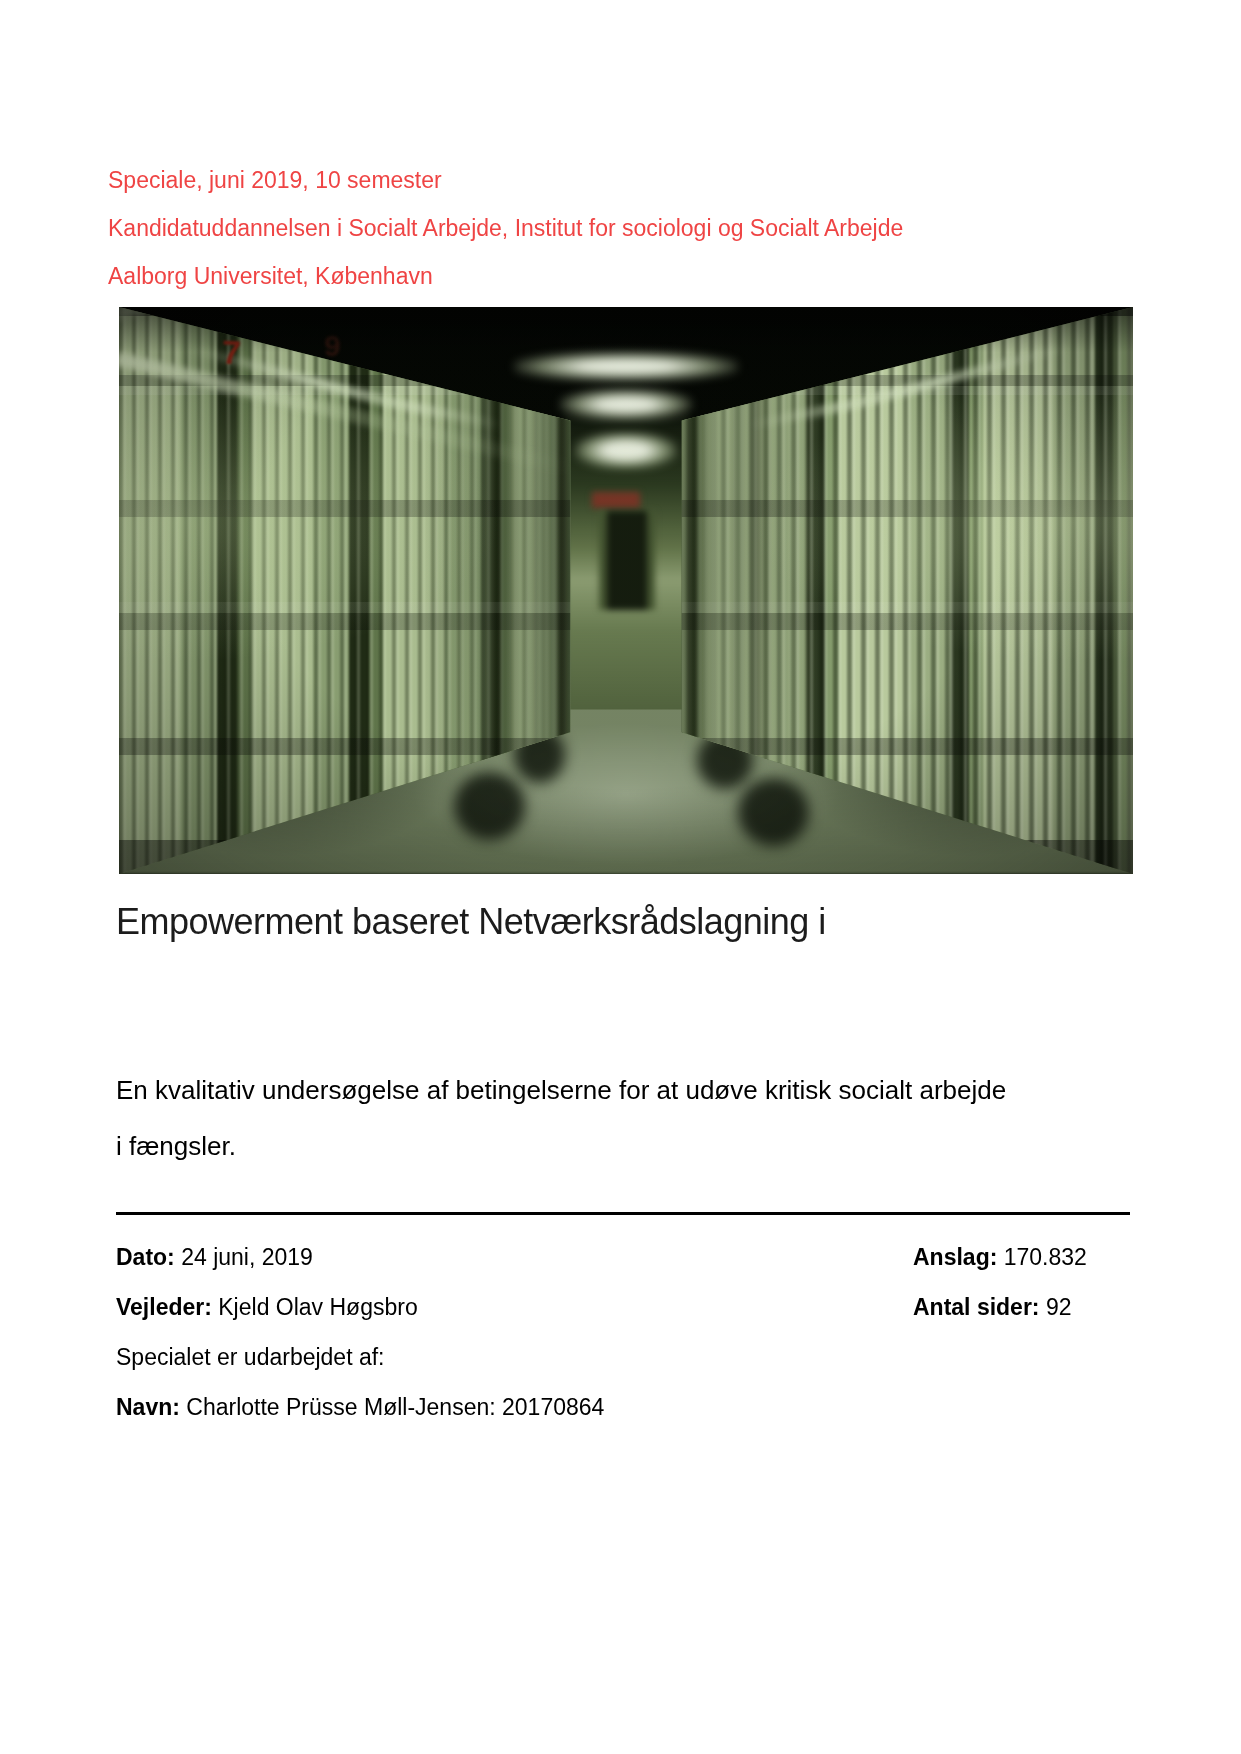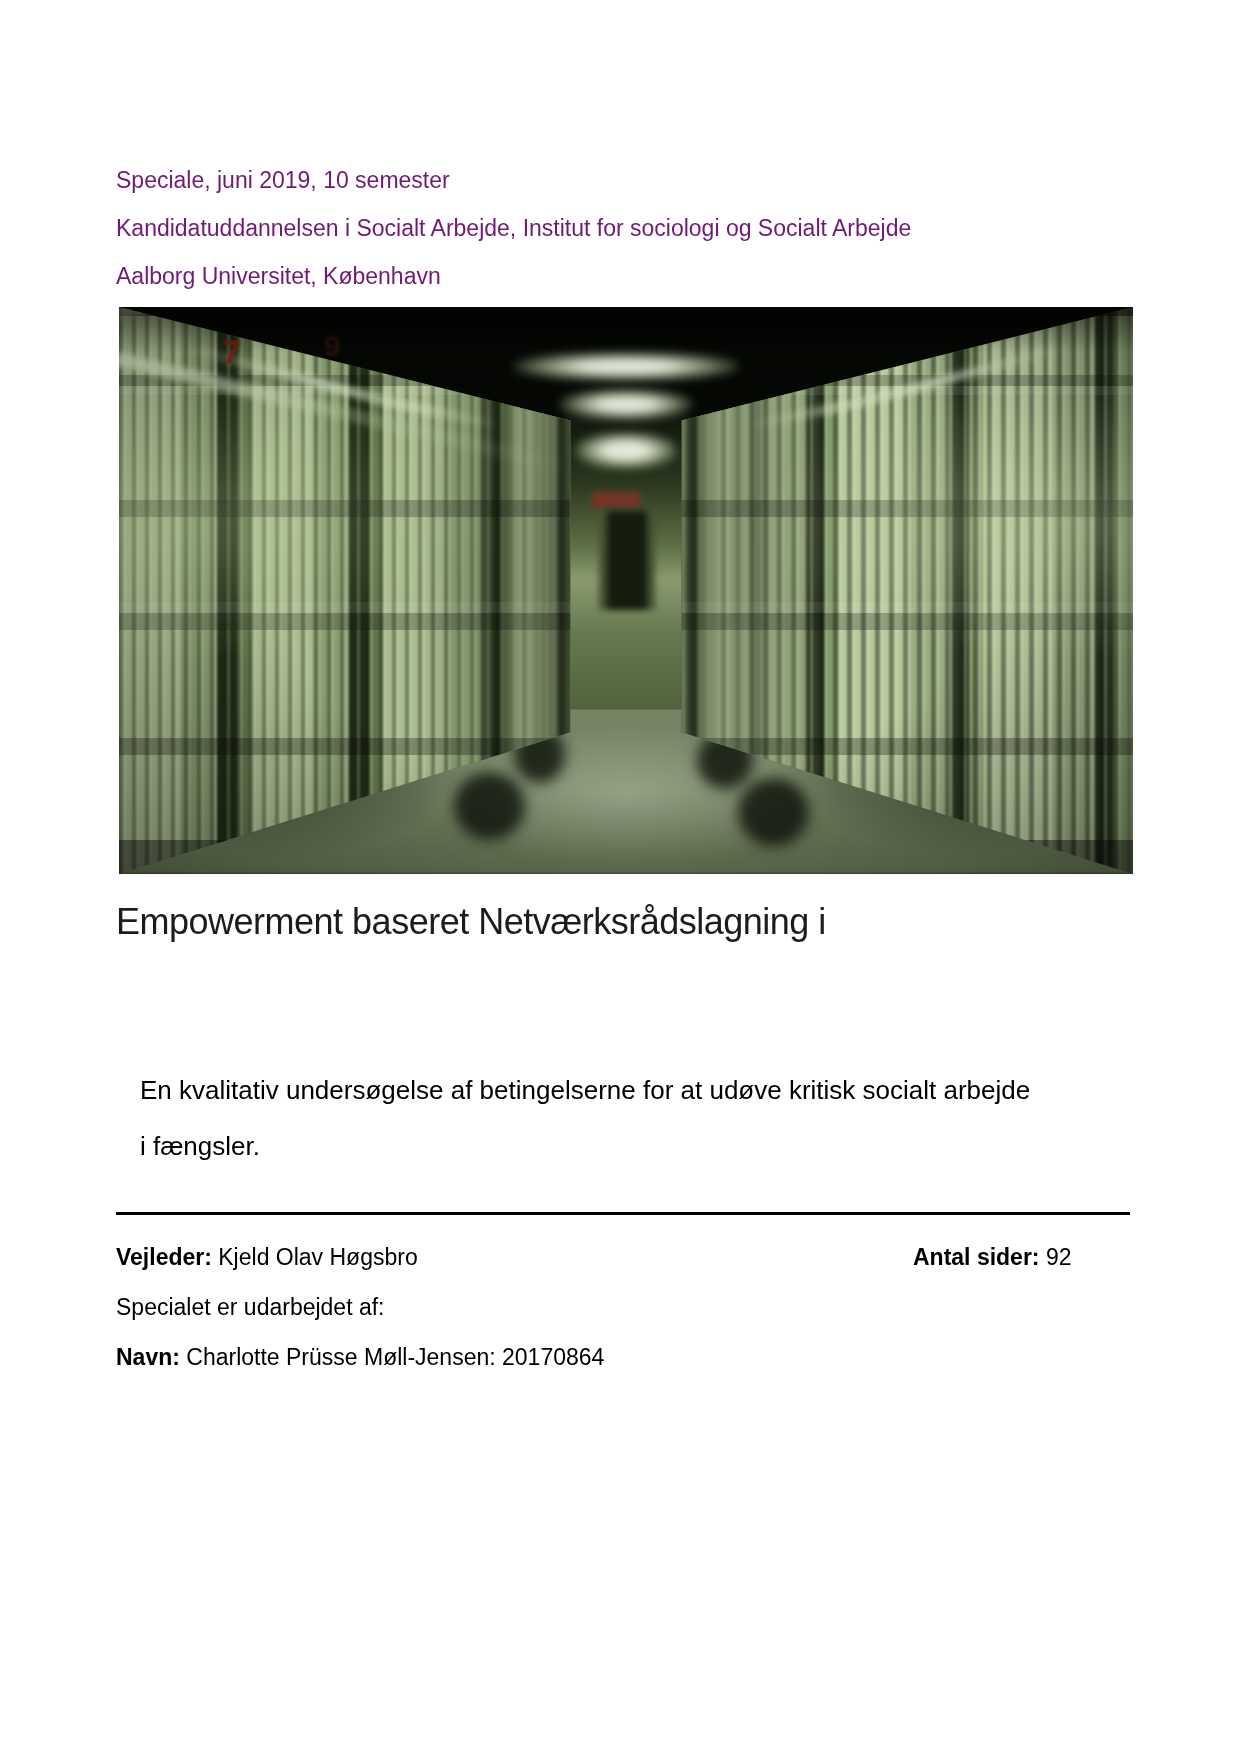--- a/index.html
+++ b/index.html
@@ -1,20 +1,20 @@
 <!DOCTYPE html>
 <html><head>
 <meta charset="utf-8">
 <style>
   html,body{margin:0;padding:0;background:#ffffff;}
   .page{position:relative;width:1241px;height:1754px;background:#ffffff;overflow:hidden;
         font-family:"Liberation Sans",sans-serif;color:#000;}
 
   
-  .header-block{position:absolute;left:116px;top:156px;font-size:23px;line-height:48px;color:#701a75;}
+  .header-block{position:absolute;left:108px;top:156px;font-size:23px;line-height:48px;color:#ef4444;}
 
   
   .hero{position:absolute;left:119px;top:307px;width:1014px;height:567px;overflow:hidden;background:#10150d;}
   .hero *{position:absolute;}
   .backdrop{inset:0;background:linear-gradient(180deg,#030503 0%,#0a100a 20%,#182214 36%,#2b3922 50%,#47573a 64%,#6b7a5c 78%,#84937200 100%);}
   .ceiling{inset:0;clip-path:polygon(0 0,100% 0,55.5% 20%,44.5% 20%);
            background:linear-gradient(180deg,#010201 0%,#070b05 55%,#0e1409 100%);}
   .farwall{left:44%;top:19%;width:12.2%;height:56%;filter:blur(3px);
            background:linear-gradient(180deg,#0d120a 0%,#2c3a20 22%,#66784c 42%,#93a478 52%,#6d8054 68%,#4e5f3b 100%);}
   .farsign{left:46.6%;top:32.6%;width:4.8%;height:2.9%;background:#7c3527;border-radius:2px;filter:blur(3px);}
@@ -91,21 +91,21 @@
   .tint{inset:0;background:radial-gradient(ellipse at 50% 42%,rgba(0,0,0,0) 52%,rgba(0,0,0,.36) 100%),
         linear-gradient(180deg,rgba(0,0,0,.4) 0 1.5%,rgba(0,0,0,0) 8%),
         linear-gradient(180deg,rgba(30,45,22,.07),rgba(30,45,22,.07));}
   .overlay-word{left:50%;top:203px;transform:translateX(-50%);white-space:nowrap;
         font-weight:bold;font-size:118px;line-height:1;letter-spacing:-3px;color:#1598d4;
         text-shadow:0 5px 14px rgba(0,12,24,.45);}
 
   
   .title-block{position:absolute;left:116px;top:876px;font-size:36px;line-height:92px;
                font-weight:400;color:#1c1c1c;letter-spacing:-.5px;}
-  .subtitle-block{position:absolute;left:116px;top:1062px;font-size:26px;line-height:56px;color:#000;margin-left:24px;}
+  .subtitle-block{position:absolute;left:116px;top:1062px;font-size:26px;line-height:56px;color:#000;}
   .divider{position:absolute;left:116px;top:1212px;width:1014px;height:0;border-bottom:3px solid #000;}
   .meta-block{position:absolute;left:116px;top:1232px;width:1016px;font-size:23px;}
   .meta-row{position:relative;height:50px;line-height:50px;}
   .meta-right{position:absolute;left:797px;top:0;}
   .meta-block b{font-weight:bold;}
 </style>
 </head>
 <body>
 
 <div class="page">
@@ -172,20 +172,26 @@
 
   <div class="subtitle-block">
     <div>En kvalitativ undersøgelse af betingelserne for at udøve kritisk socialt arbejde</div>
     <div>i fængsler.</div>
   </div>
 
   <div class="divider"></div>
 
   <div class="meta-block">
     <div class="meta-row">
+      <span><b>Dato:</b>
+      <span>24 juni, 2019</span></span>
+      <span class="meta-right"><b>Anslag:</b>
+      <span>170.832</span></span>
+    </div>
+    <div class="meta-row">
       <span><b>Vejleder:</b>
       <span>Kjeld Olav Høgsbro</span></span>
       <span class="meta-right"><b>Antal sider:</b>
       <span>92</span></span>
     </div>
     <div class="meta-row">
       <span>Specialet er udarbejdet af:</span>
     </div>
     <div class="meta-row">
       <span><b>Navn:</b>

